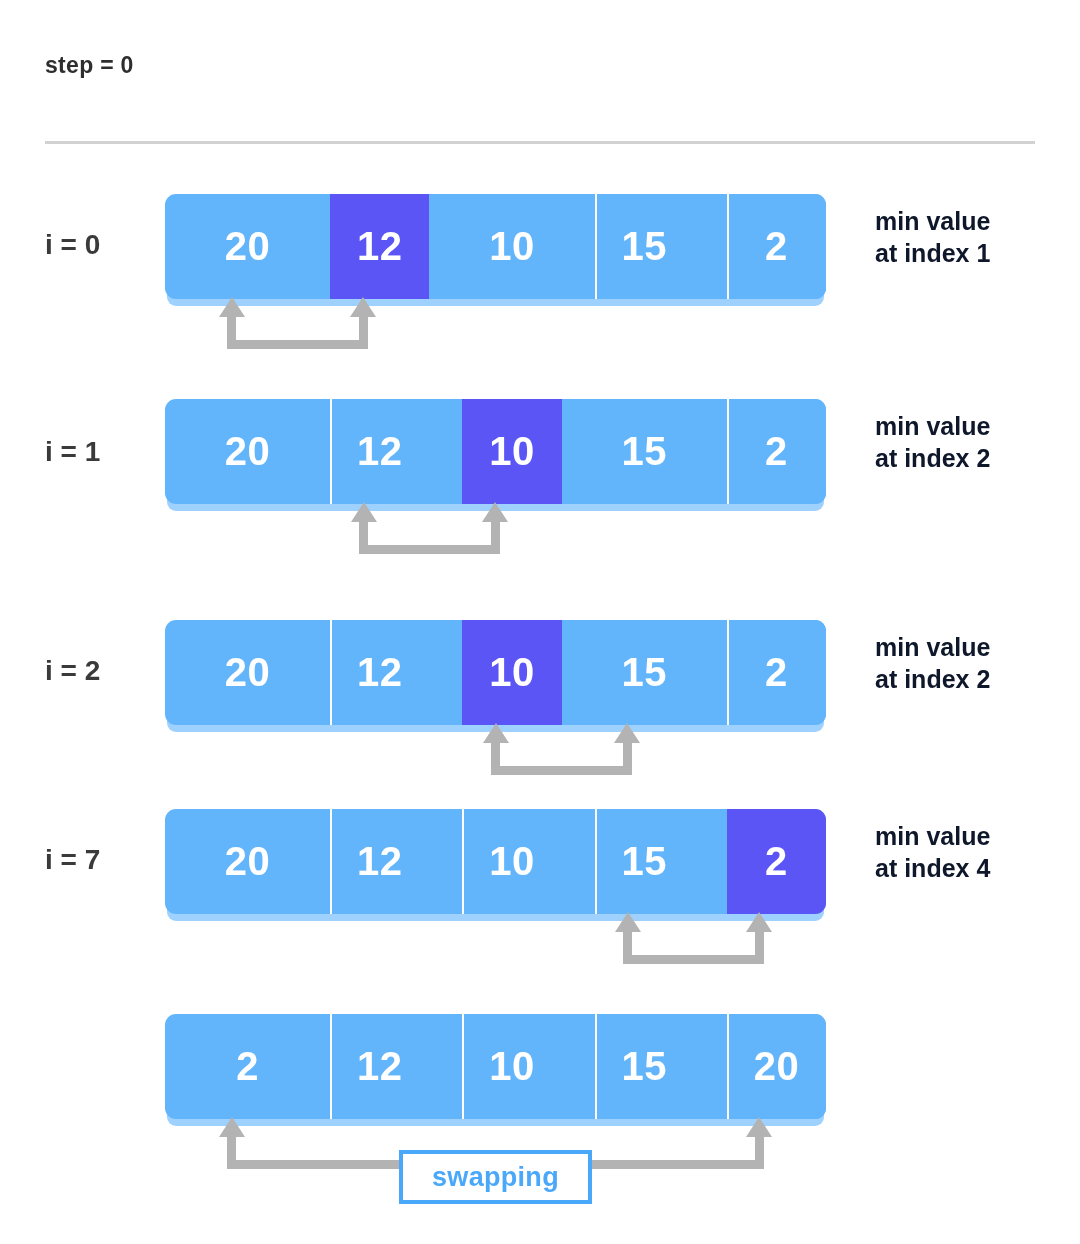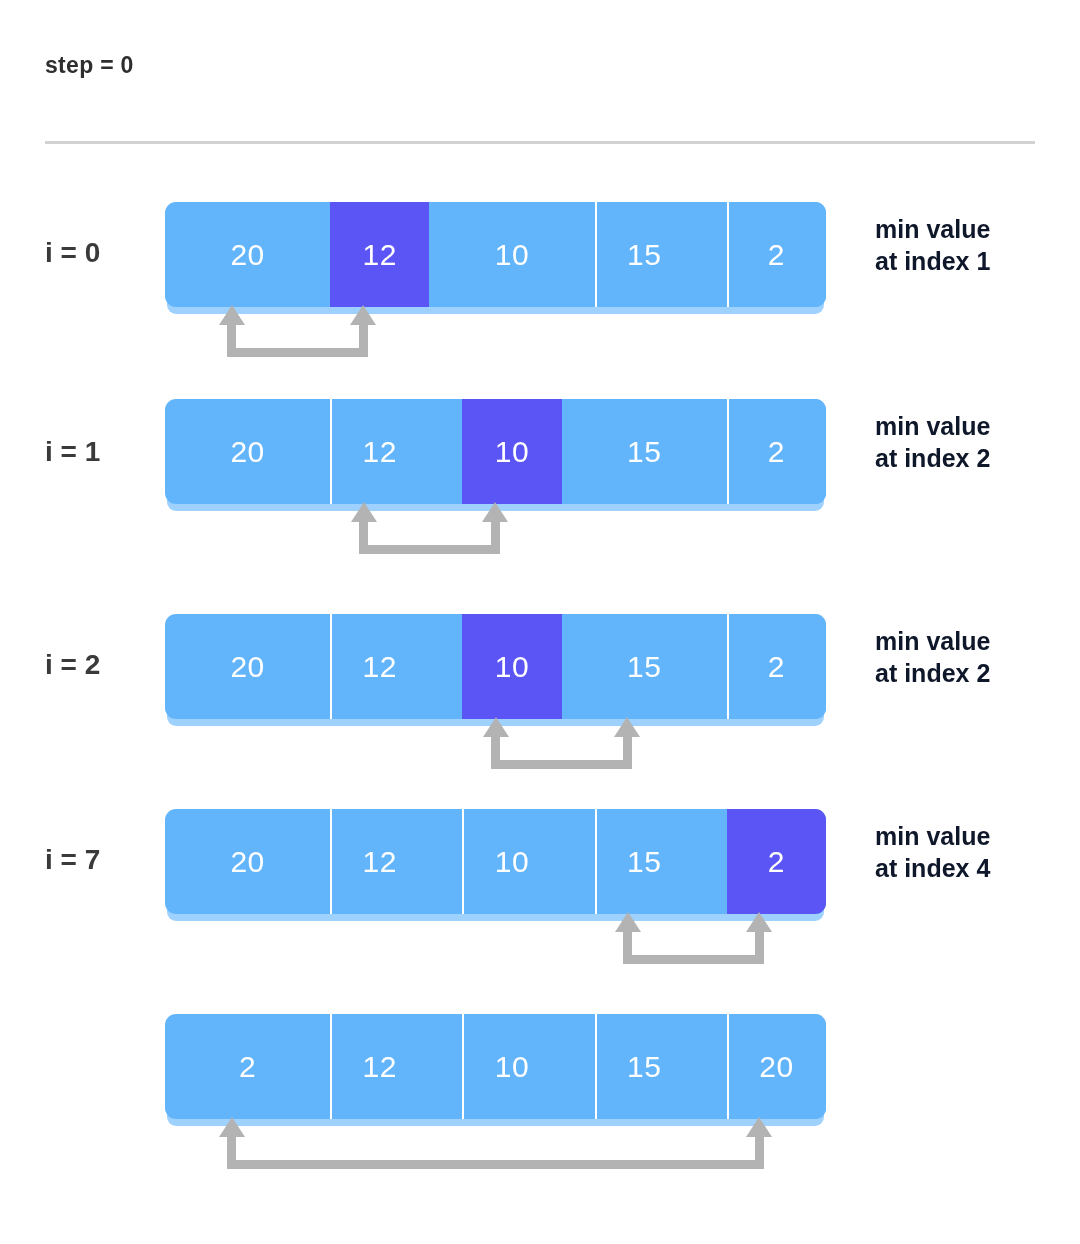--- a/index.html
+++ b/index.html
@@ -83,22 +83,22 @@
     background: #63b5fb;
   }
   .cell {
     flex: 1 1 0;
     position: relative;
     display: flex;
     align-items: center;
     justify-content: center;
     background: #63b5fb;
     color: #ffffff;
-    font-size: 30px;
-    font-weight: normal;
+    font-size: 40px;
+    font-weight: bold;
     letter-spacing: 0.5px;
     margin-left: 33px;
   }
   .cell.hl { background: #5b55f5; }
   .cell + .cell::before {
     content: "";
     position: absolute;
     left: 0;
     top: 0;
     bottom: 0;
@@ -159,21 +159,21 @@
 </style>
 </head>
 <body>
 
 <div id="stage">
 
   <div class="step-label">step = 0</div>
   <div class="divider"></div>
 
   <div id="rows-container">
-      <div class="row" style="top: 8px;">
+      <div class="row" style="top: 0px;">
         <div class="i-label" style="top: 228.5px;">i = 0</div>
         <div class="array" style="top: 194px;">
           <div class="cell">20</div>
           <div class="cell hl">12</div>
           <div class="cell">10</div>
           <div class="cell">15</div>
           <div class="cell">2</div>
         </div>
         <div class="note" style="top: 206px;">min value
 at index 1</div>
@@ -197,21 +197,21 @@
         <div class="note" style="top: 411px;">min value
 at index 2</div>
         <div class="connector" style="left: 358.8px; width: 141.2px; top: 502px;">
           <div class="bar"></div>
           <div class="stem left"></div>
           <div class="stem right"></div>
           <div class="head left"></div>
           <div class="head right"></div>
         </div>
       </div>
-      <div class="row" style="top: 10px;">
+      <div class="row" style="top: 16px;">
         <div class="i-label" style="top: 638.5px;">i = 2</div>
         <div class="array" style="top: 604px;">
           <div class="cell">20</div>
           <div class="cell">12</div>
           <div class="cell hl">10</div>
           <div class="cell">15</div>
           <div class="cell">2</div>
         </div>
         <div class="note" style="top: 616px;">min value
 at index 2</div>
@@ -250,16 +250,17 @@
           <div class="cell">15</div>
           <div class="cell">20</div>
         </div>
         <div class="connector" style="left: 226.6px; width: 537.8px; top: 1117px;">
           <div class="bar"></div>
           <div class="stem left"></div>
           <div class="stem right"></div>
           <div class="head left"></div>
           <div class="head right"></div>
         </div>
+        <div class="swap-badge" style="width: 193px; height: 54px; left: 399px; top: 1150px;">swapping</div>
       </div>
     </div>
 
 </div>
 
 </body></html>

